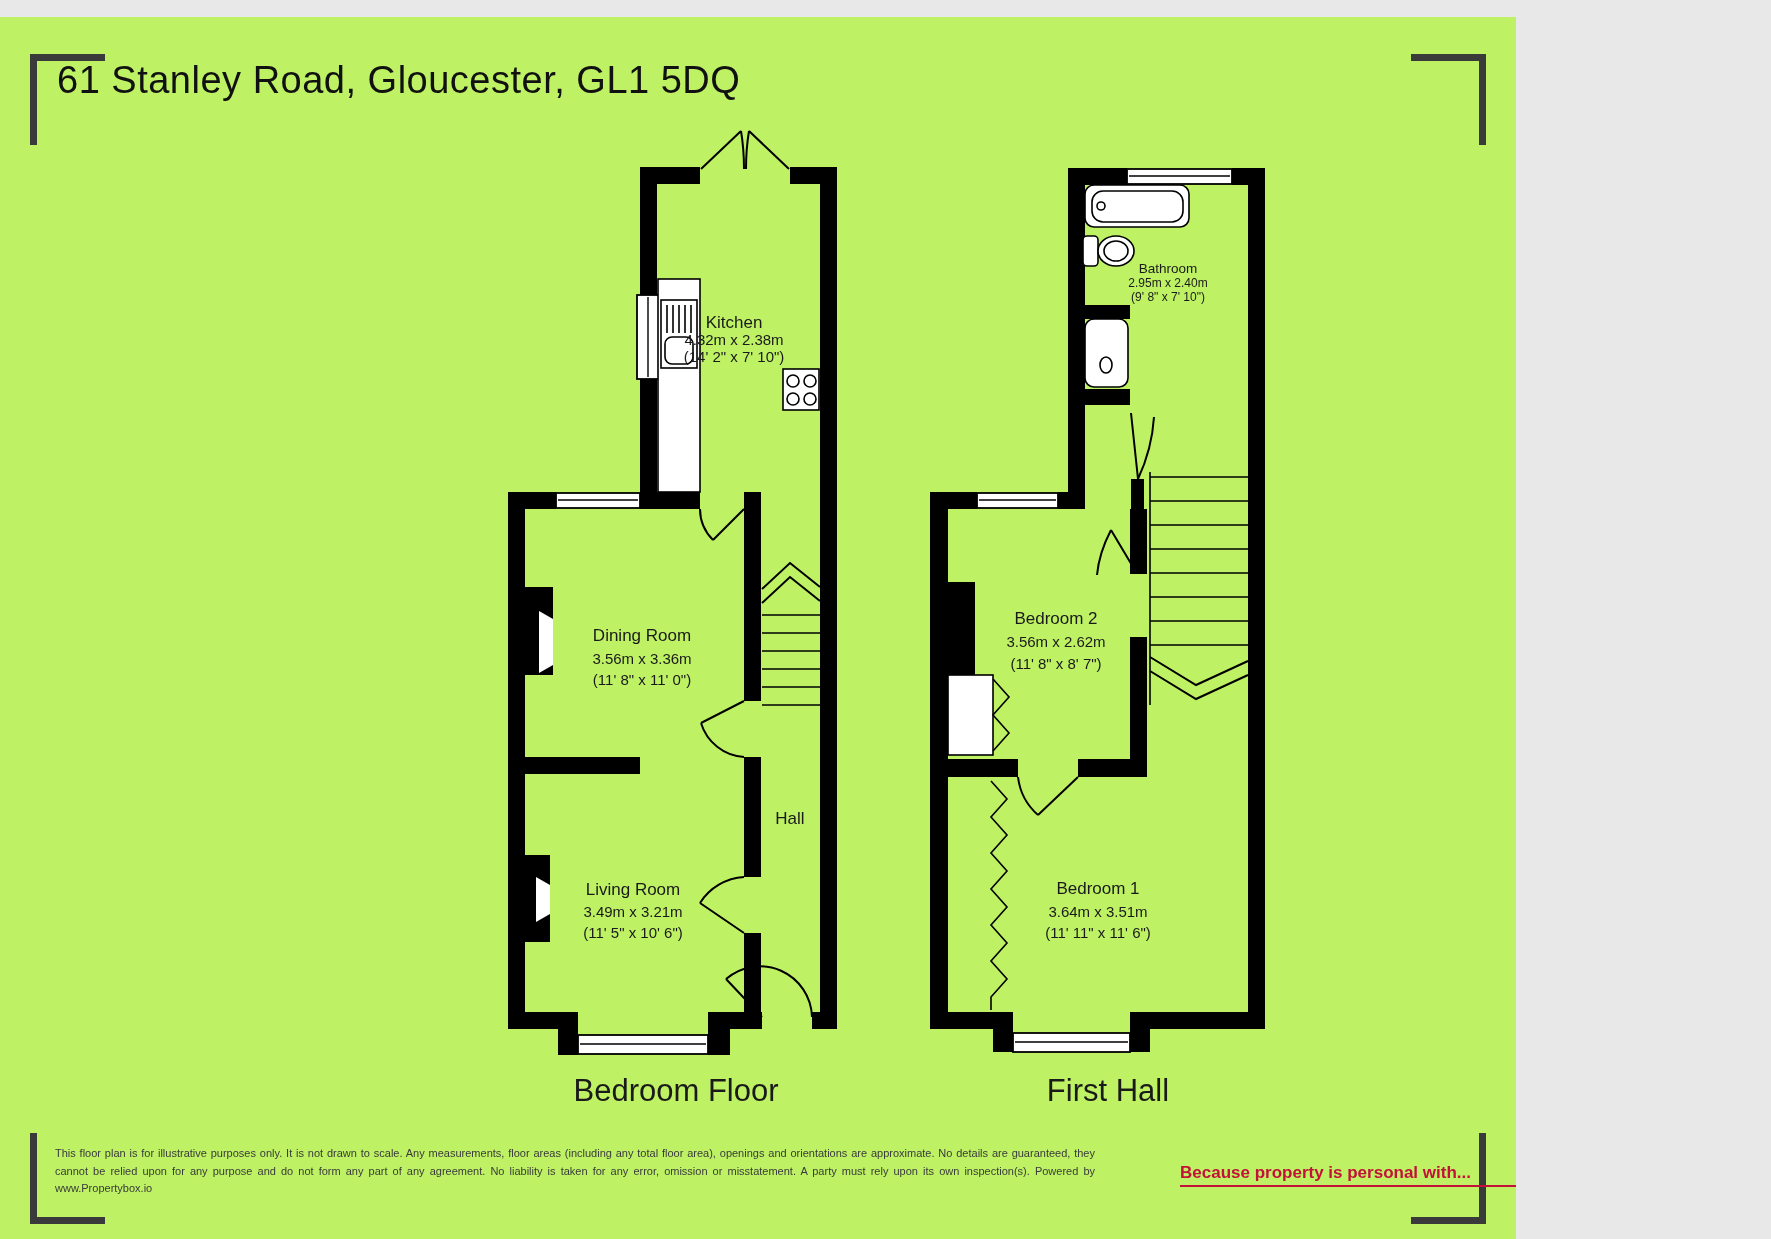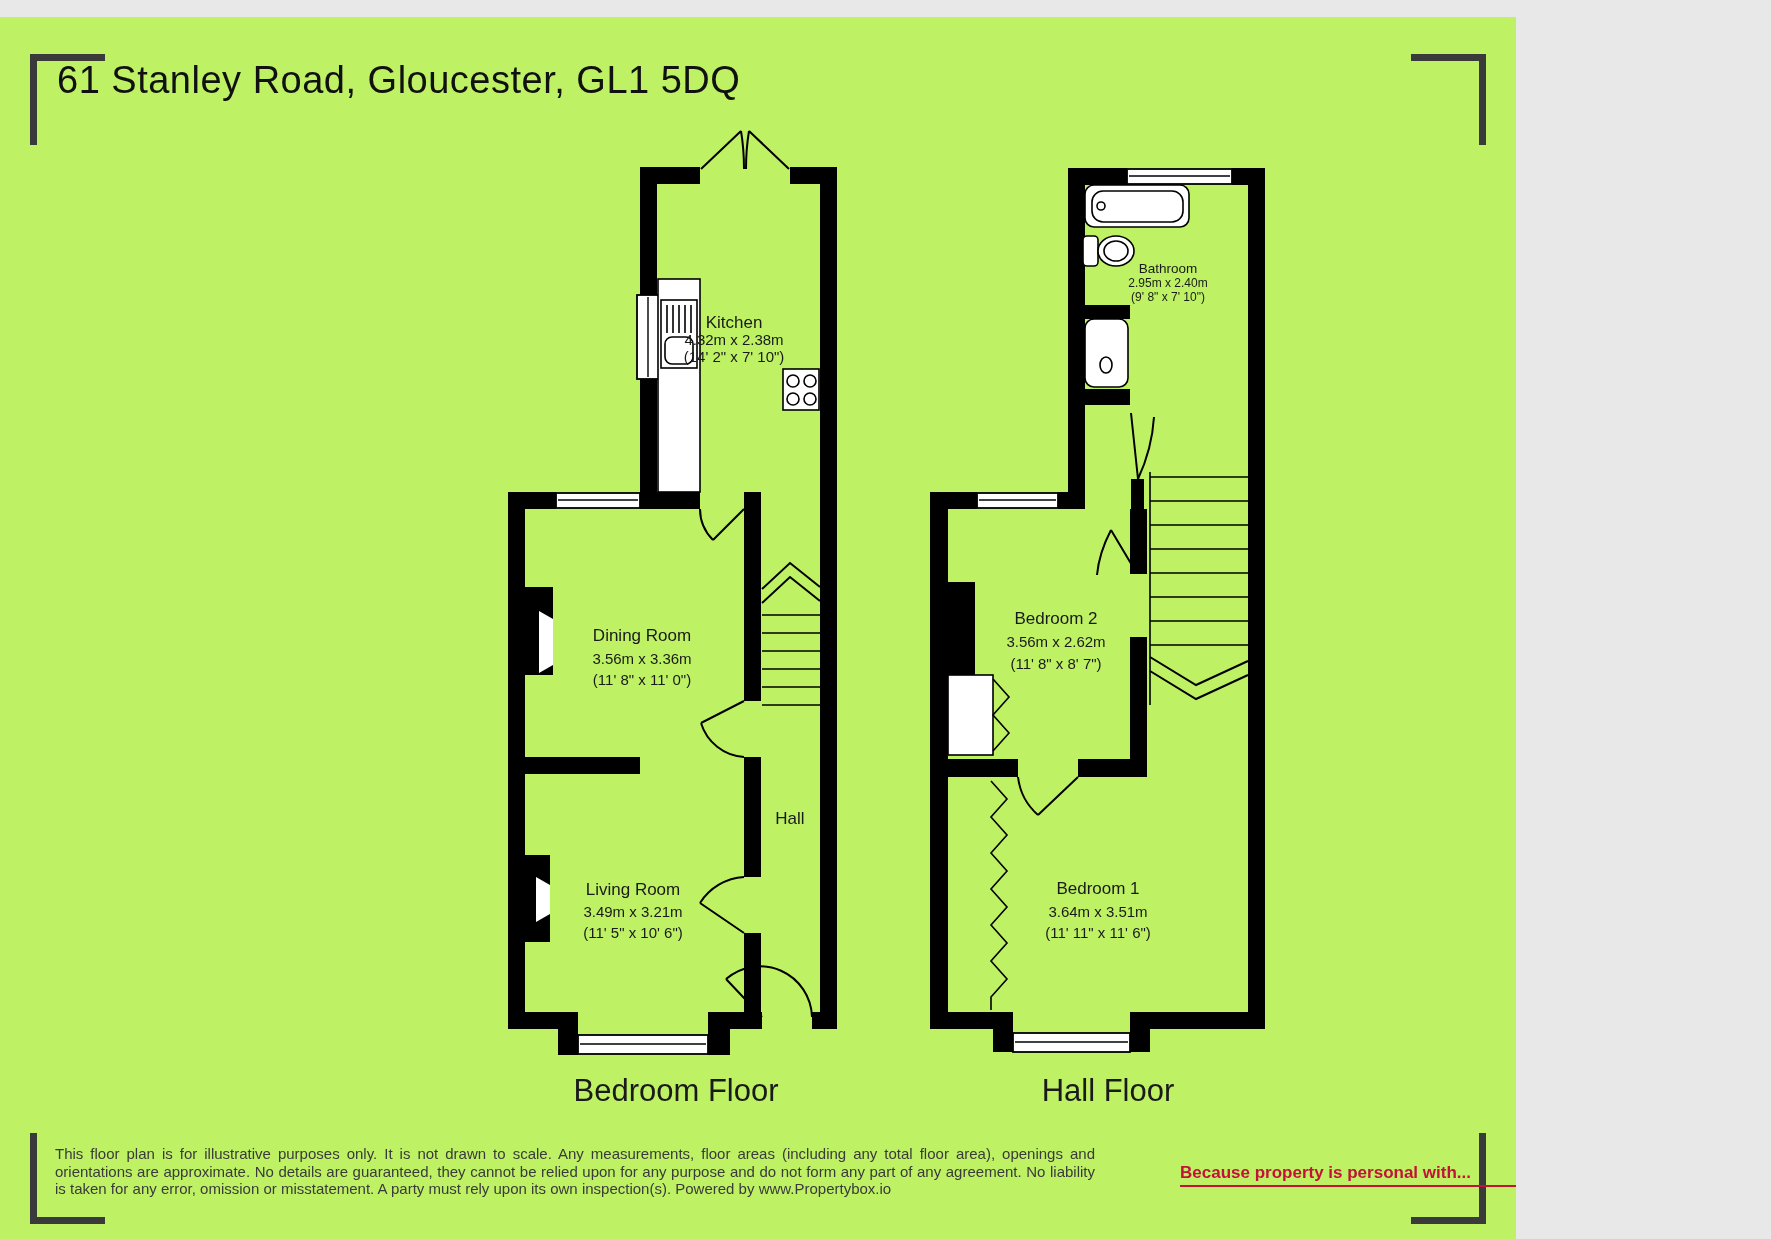--- a/index.html
+++ b/index.html
@@ -9,21 +9,21 @@
   .bracket{position:absolute;width:68px;height:84px;}
   .bracket.tl{left:30px;top:37px;border-left:7px solid #3a3a3a;border-top:7px solid #3a3a3a;}
   .bracket.tr{right:30px;top:37px;border-right:7px solid #3a3a3a;border-top:7px solid #3a3a3a;}
   .bracket.bl{left:30px;bottom:32px;border-left:7px solid #3a3a3a;border-bottom:7px solid #3a3a3a;}
   .bracket.br{right:30px;bottom:32px;border-right:7px solid #3a3a3a;border-bottom:7px solid #3a3a3a;}
   .title{position:absolute;left:57px;top:42px;font-size:38px;letter-spacing:.5px;color:#111;}
   .plan-svg{position:absolute;left:0;top:0;}
   .floor-label{position:absolute;top:1056px;font-size:31px;color:#1a1a1a;white-space:nowrap;}
   .floor-label.ground{left:676px;transform:translateX(-50%);}
   .floor-label.first{left:1108px;transform:translateX(-50%);}
-  .disclaimer{position:absolute;left:55px;top:1128px;width:1040px;font-size:15px;line-height:17.5px;
+  .disclaimer{position:absolute;left:55px;top:1128px;width:1040px;font-size:11px;line-height:17.5px;
               color:#3a3a3a;text-align:justify;}
   .brand-tagline{position:absolute;left:1180px;top:1146px;font-size:17px;font-weight:bold;color:#c3113a;white-space:nowrap;}
   .brand-line{position:absolute;left:1180px;top:1168px;width:385px;height:2px;background:#c3113a;}
   .brand-name{position:absolute;left:1578px;top:1130px;font-size:37px;font-weight:800;color:#c3113a;letter-spacing:0;}
   svg text{font-family:"Liberation Sans",sans-serif;fill:#1a1a1a;}
   .room-name{font-size:17px;}
   .room-dim{font-size:15px;}
   .room-name-sm{font-size:13.5px;}
   .room-dim-sm{font-size:12px;}
   .wall{fill:#000;}
@@ -238,21 +238,21 @@
       <text class="room-dim" x="1056" y="630" text-anchor="middle">3.56m x 2.62m</text>
       <text class="room-dim" x="1056" y="652" text-anchor="middle">(11' 8" x 8' 7")</text>
 
       <text class="room-name" x="1098" y="877" text-anchor="middle">Bedroom 1</text>
       <text class="room-dim" x="1098" y="900" text-anchor="middle">3.64m x 3.51m</text>
       <text class="room-dim" x="1098" y="921" text-anchor="middle">(11' 11" x 11' 6")</text>
     </g>
   </svg>
 
   <div class="floor-label ground">Bedroom Floor</div>
-  <div class="floor-label first">Hall Floor</div>
+  <div class="floor-label first">First Hall</div>
 
   <div class="disclaimer">This floor plan is for illustrative purposes only. It is not drawn to scale. Any measurements, floor areas (including any total floor area), openings and orientations are approximate. No details are guaranteed, they cannot be relied upon for any purpose and do not form any part of any agreement. No liability is taken for any error, omission or misstatement. A party must rely upon its own inspection(s). Powered by www.Propertybox.io</div>
 
   <div class="brand-tagline">Because property is personal with...</div>
   <div class="brand-line"></div>
   <div class="brand-name">BELVOIR!</div>
 
 </div>
 
 </body></html>

